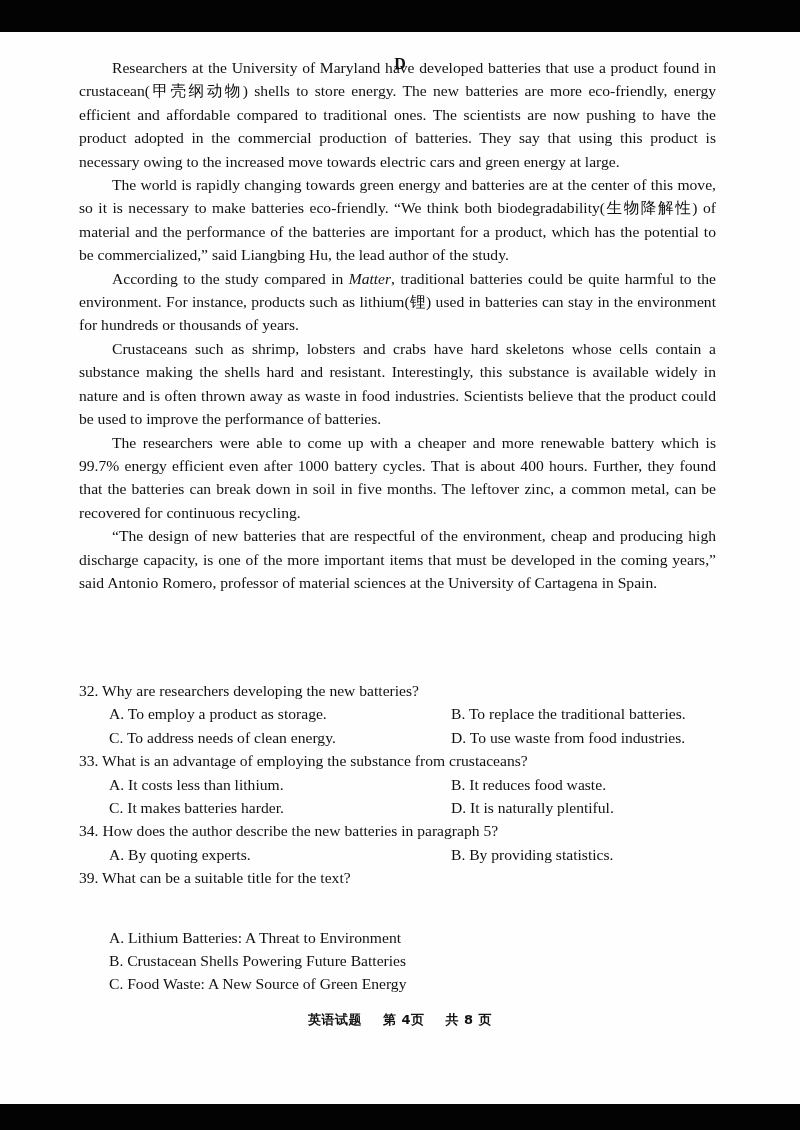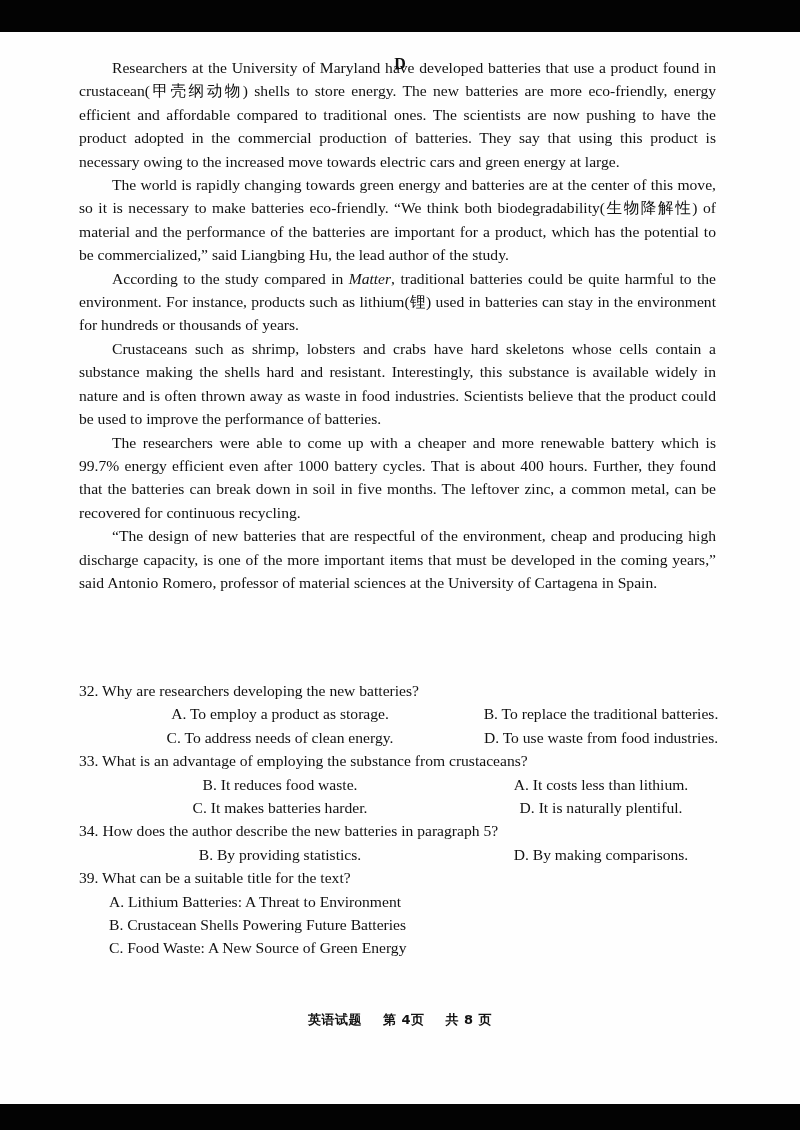--- a/index.html
+++ b/index.html
@@ -23,23 +23,23 @@
   }
   .passage p { margin: 0; text-indent: 33px; }
   .passage em { font-style: italic; }
   .questions {
     position: absolute; left: 79px; top: 679px; width: 640px;
     font-size: 15.6px; line-height: 23.4px;
   }
   .q { margin: 0; }
   .q-stem { margin: 0; font-family: Liberation Serif, serif; }
   .opts-grid {
-    display: grid; grid-template-columns: 342px 300px; padding-left: 30px; text-align: center;
+    display: grid; grid-template-columns: 342px 300px; padding-left: 30px;
   }
-  .opts-list { padding-left: 30px; }
+  .opts-list { padding-left: 30px; margin-top: 36px; }
   .opt { white-space: nowrap; }
   .footer {
     position: absolute; top: 1011px; left: 0; width: 800px; text-align: center;
     font-family: "DejaVu Sans", sans-serif; font-size: 13px; font-weight: bold; letter-spacing: 0.5px;
   }
   .footer span { margin: 0 8px; }
 </style>
 </head>
 <body>
 
@@ -64,31 +64,31 @@
     <div class="opts-grid">
       <div class="opt">A. To employ a product as storage.</div>
       <div class="opt">B. To replace the traditional batteries.</div>
       <div class="opt">C. To address needs of clean energy.</div>
       <div class="opt">D. To use waste from food industries.</div>
     </div>
   </div>
   <div class="q">
     <p class="q-stem">33. What is an advantage of employing the substance from crustaceans?</p>
     <div class="opts-grid">
+      <div class="opt">A. It costs less than lithium.</div>
       <div class="opt">B. It reduces food waste.</div>
-      <div class="opt">A. It costs less than lithium.</div>
       <div class="opt">C. It makes batteries harder.</div>
       <div class="opt">D. It is naturally plentiful.</div>
     </div>
   </div>
   <div class="q">
     <p class="q-stem">34. How does the author describe the new batteries in paragraph 5?</p>
     <div class="opts-grid">
+      <div class="opt">A. By quoting experts.</div>
       <div class="opt">B. By providing statistics.</div>
-      <div class="opt">D. By making comparisons.</div>
     </div>
   </div>
   <div class="q">
     <p class="q-stem">39. What can be a suitable title for the text?</p>
     <div class="opts-list">
       <div class="opt">A. Lithium Batteries: A Threat to Environment</div>
       <div class="opt">B. Crustacean Shells Powering Future Batteries</div>
       <div class="opt">C. Food Waste: A New Source of Green Energy</div>
     </div>
   </div>

